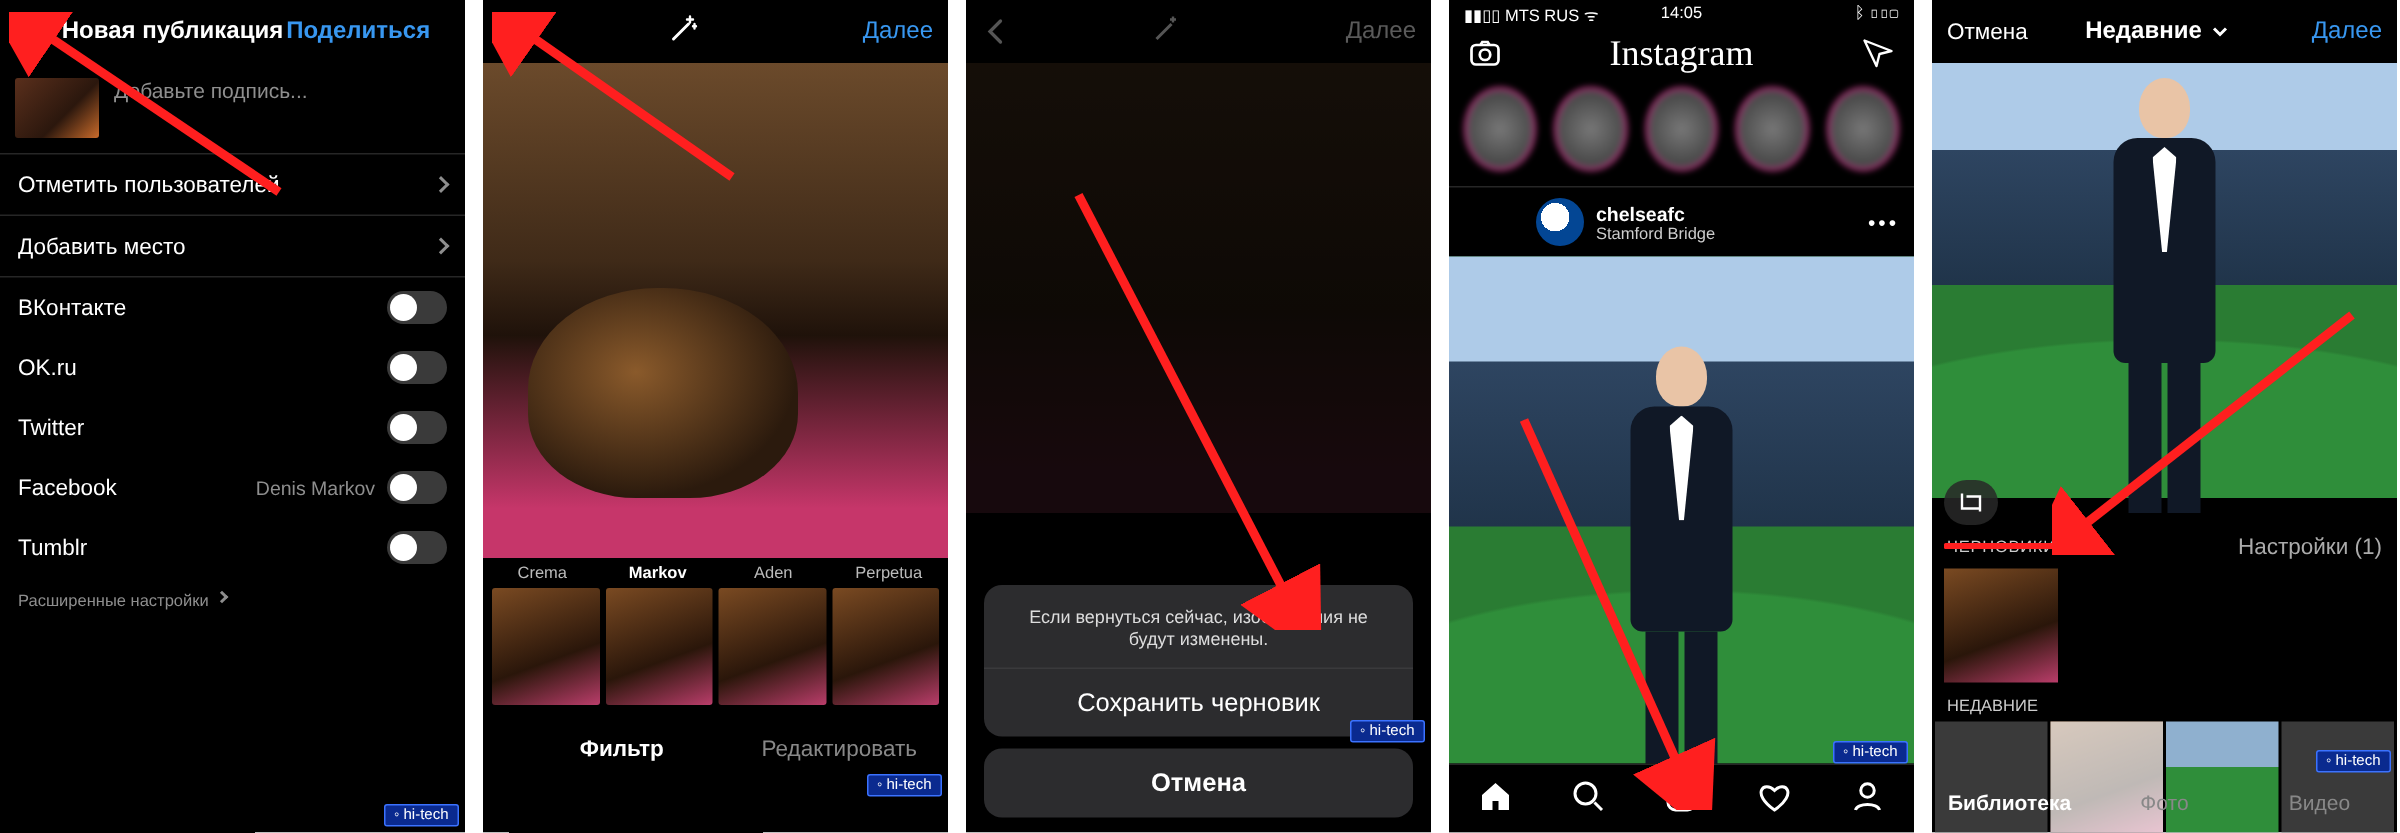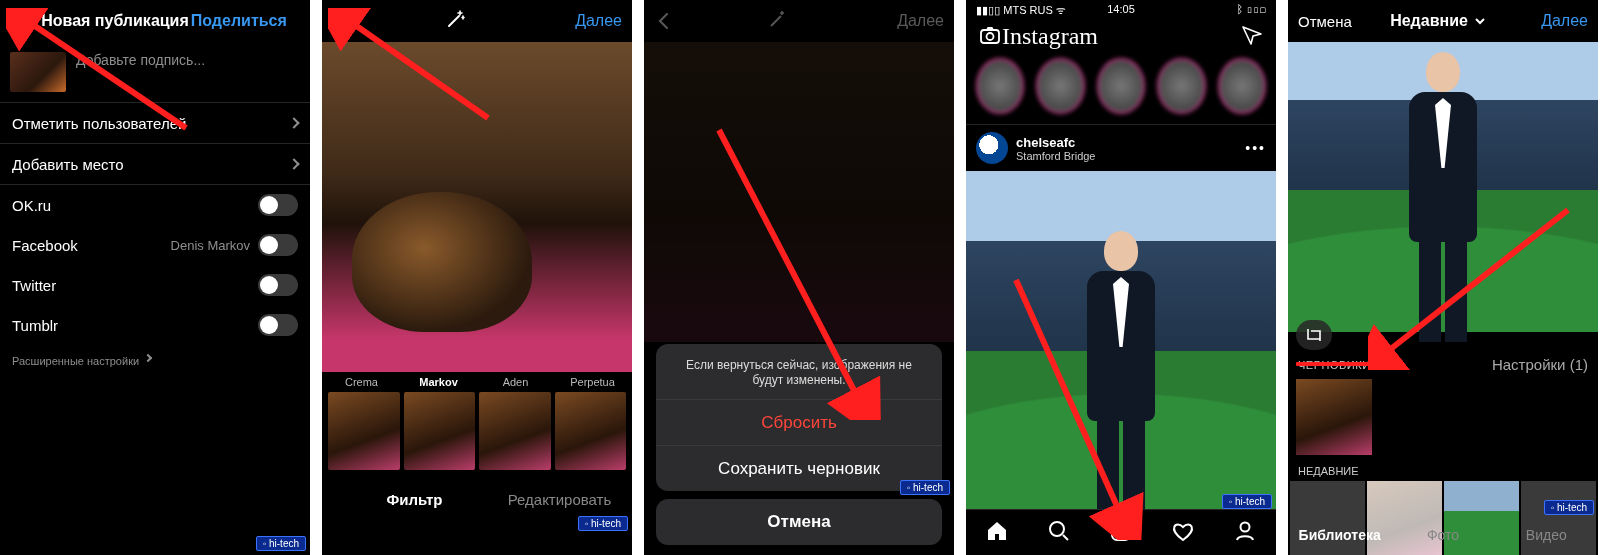--- a/index.html
+++ b/index.html
@@ -56,25 +56,25 @@
   .sheetbtn { height: 46px; display: flex; align-items: center; justify-content: center; font-size: 17px; border-top: 1px solid #3a3a3c; }
   .sheetbtn.danger { color: #ff453a; }
   .cancelbtn { margin-top: 8px; background: #2c2c2e; border-radius: 12px; height: 46px; display: flex; align-items: center; justify-content: center; font-size: 17px; font-weight: 600; }
 
   
   .status { height: 18px; display: flex; align-items: center; padding: 0 10px; font-size: 11px; }
   .status .l, .status .r { flex: 1; }
   .status .c { flex: 1; text-align: center; }
   .status .r { text-align: right; }
   .feedhdr { height: 36px; display: flex; align-items: center; padding: 0 12px; }
-  .logo { flex: 1; text-align: left; font-family: "Brush Script MT","Segoe Script",cursive; font-size: 24px; }
+  .logo { flex: 1; text-align: center; font-family: "Brush Script MT","Segoe Script",cursive; font-size: 24px; }
   .stories { display: flex; gap: 12px; padding: 4px 10px 10px; }
   .story { width: 56px; height: 56px; border-radius: 50%; background: radial-gradient(circle,#777,#333); border: 2px solid #c13584; filter: blur(2px); }
   .postline { height:1px; background:#262626; }
-  .posthdr { display: flex; align-items: center; height: 46px; padding: 0 10px; }
+  .posthdr { display: flex; align-items: center; height: 46px; padding: 0 10px; margin-left: 48px; }
   .avatar { width: 32px; height: 32px; border-radius: 50%; background: radial-gradient(circle at 40% 40%, #fff 0 35%, #034694 35% 100%); margin-right: 8px; }
   .postname { font-weight: 600; font-size: 13px; }
   .postloc { font-size: 11px; color: #ccc; }
   .dots { margin-left: auto; letter-spacing: 2px; color: #fff; }
   .stadium { height: 350px; background:
      linear-gradient(180deg,#aecbe8 0 28%, #6d90b2 28% 47%, transparent 47%),
      radial-gradient(ellipse 150% 60% at 50% 100%, #2f8e3a 0 60%, transparent 61%),
      linear-gradient(180deg,#2a7c33,#2a7c33);
      position: relative; overflow:hidden; }
   .stands { position:absolute; top:70px; left:0; right:0; height:110px; background: linear-gradient(180deg,#2e4561,#20344a); }
@@ -141,30 +141,34 @@
       <div class="chev"></div>
     </div>
     <div class="sep"></div>
     <div class="rowitem">
       <div class="lbl">Добавить место</div>
       <div class="chev"></div>
     </div>
     <div class="sep"></div>
 
     <div class="rowitem">
+      <div class="lbl">ВКонтакте</div>
+      <div class="toggle"></div>
+    </div>
+    <div class="rowitem">
       <div class="lbl">OK.ru</div>
       <div class="toggle"></div>
     </div>
     <div class="rowitem">
+      <div class="lbl">Twitter</div>
+      <div class="toggle"></div>
+    </div>
+    <div class="rowitem">
       <div class="lbl">Facebook</div>
       <div class="sub">Denis Markov</div>
-      <div class="toggle"></div>
-    </div>
-    <div class="rowitem">
-      <div class="lbl">Twitter</div>
       <div class="toggle"></div>
     </div>
     <div class="rowitem">
       <div class="lbl">Tumblr</div>
       <div class="toggle"></div>
     </div>
     <div class="adv">
       <span>Расширенные настройки</span>
       <div class="chev"></div>
     </div>
@@ -238,21 +242,20 @@
             <path d="M4 18 L14 8" stroke="#555" stroke-width="2"></path>
             <path d="M15 3v4M13 5h4" stroke="#555" stroke-width="1.6"></path>
           </svg>
       </div>
       <div class="right">Далее</div>
     </div>
     <div class="dimimg"></div>
     <div class="actionsheet">
       <div class="sheetbox">
         <div class="sheettext">Если вернуться сейчас, изображения не будут изменены.</div>
-        <div class="sheetbtn danger">Сбросить</div>
         <div class="sheetbtn">Сохранить черновик</div>
       </div>
       <div class="cancelbtn">Отмена</div>
     </div>
 
     <svg class="arrow" style="left:55px;top:120px" width="230" height="300">
       <defs>
           <marker id="ah3" markerWidth="10" markerHeight="10" refX="2" refY="5" orient="auto">
             <path d="M0 0 L10 5 L0 10 z" fill="#ff1f1f"></path>
           </marker>

